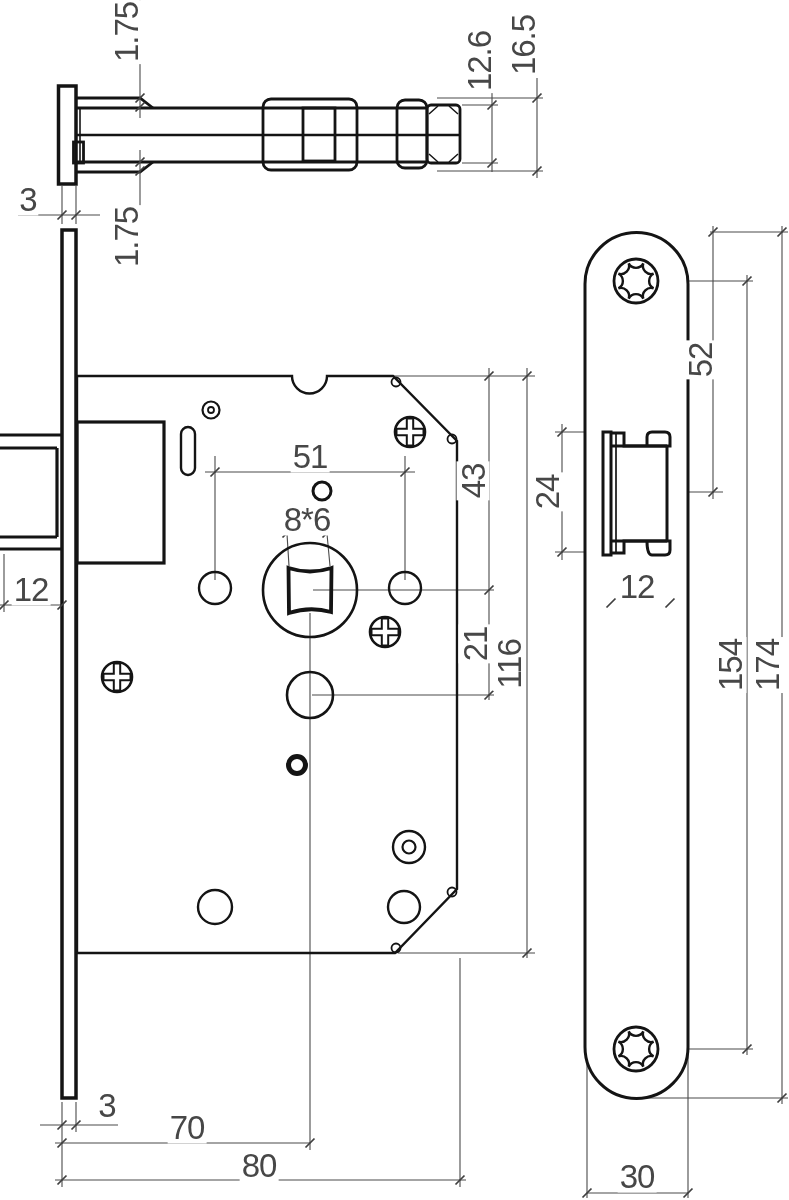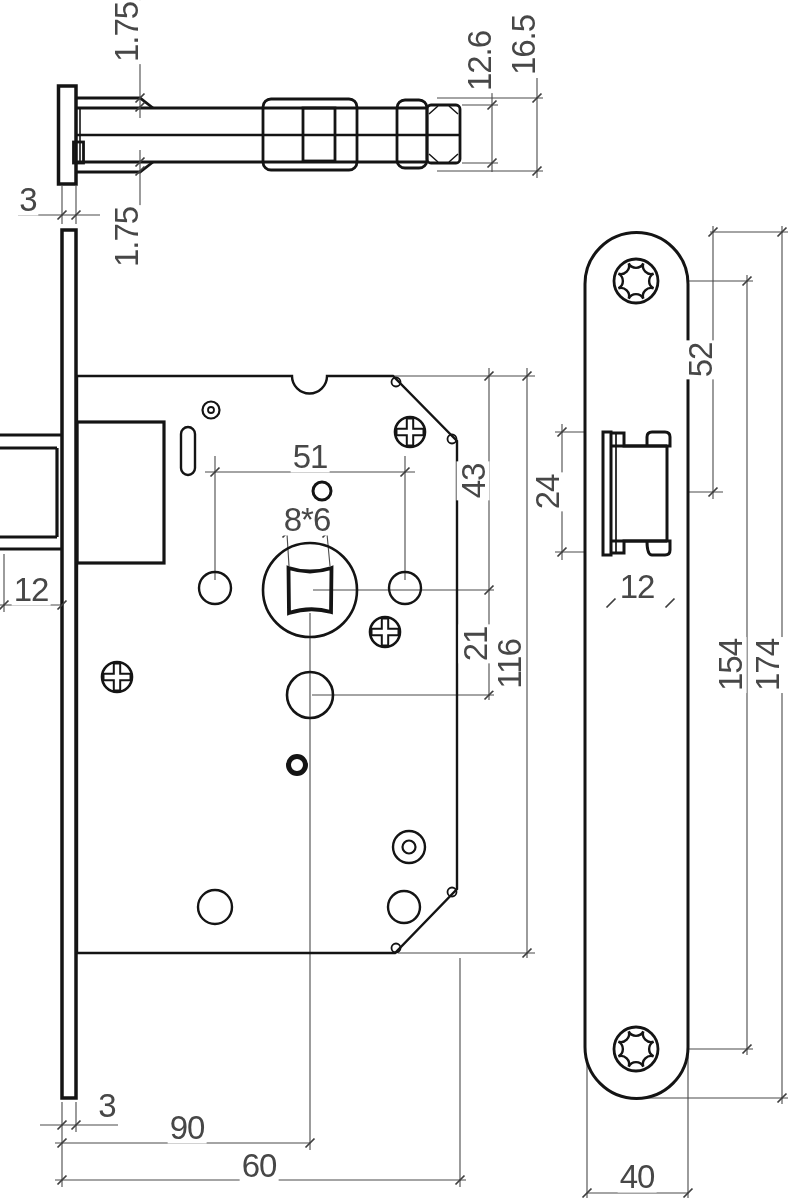--- a/index.html
+++ b/index.html
@@ -219,23 +219,23 @@
 <div class="dim" style="left:28px;top:199px">3</div>
 <div class="dim v" style="left:126px;top:237px">1.75</div>
 
 <div class="dim" style="left:310px;top:456px">51</div>
 <div class="dim" style="left:307px;top:519px">8*6</div>
 <div class="dim v" style="left:473px;top:481px">43</div>
 <div class="dim v" style="left:475px;top:644px">21</div>
 <div class="dim v" style="left:509px;top:664px">116</div>
 <div class="dim" style="left:31px;top:589px">12</div>
 <div class="dim" style="left:107px;top:1105px">3</div>
-<div class="dim" style="left:187px;top:1127px">90</div>
-<div class="dim" style="left:259px;top:1165px">60</div>
+<div class="dim" style="left:187px;top:1127px">70</div>
+<div class="dim" style="left:259px;top:1165px">80</div>
 
 <div class="dim v" style="left:700px;top:360px">52</div>
 <div class="dim v" style="left:547px;top:492px">24</div>
 <div class="dim" style="left:637px;top:586px">12</div>
 <div class="dim v" style="left:730px;top:665px">154</div>
 <div class="dim v" style="left:767px;top:665px">174</div>
-<div class="dim" style="left:637px;top:1176px">40</div>
+<div class="dim" style="left:637px;top:1176px">30</div>
 
 </div>
 
 </body></html>

